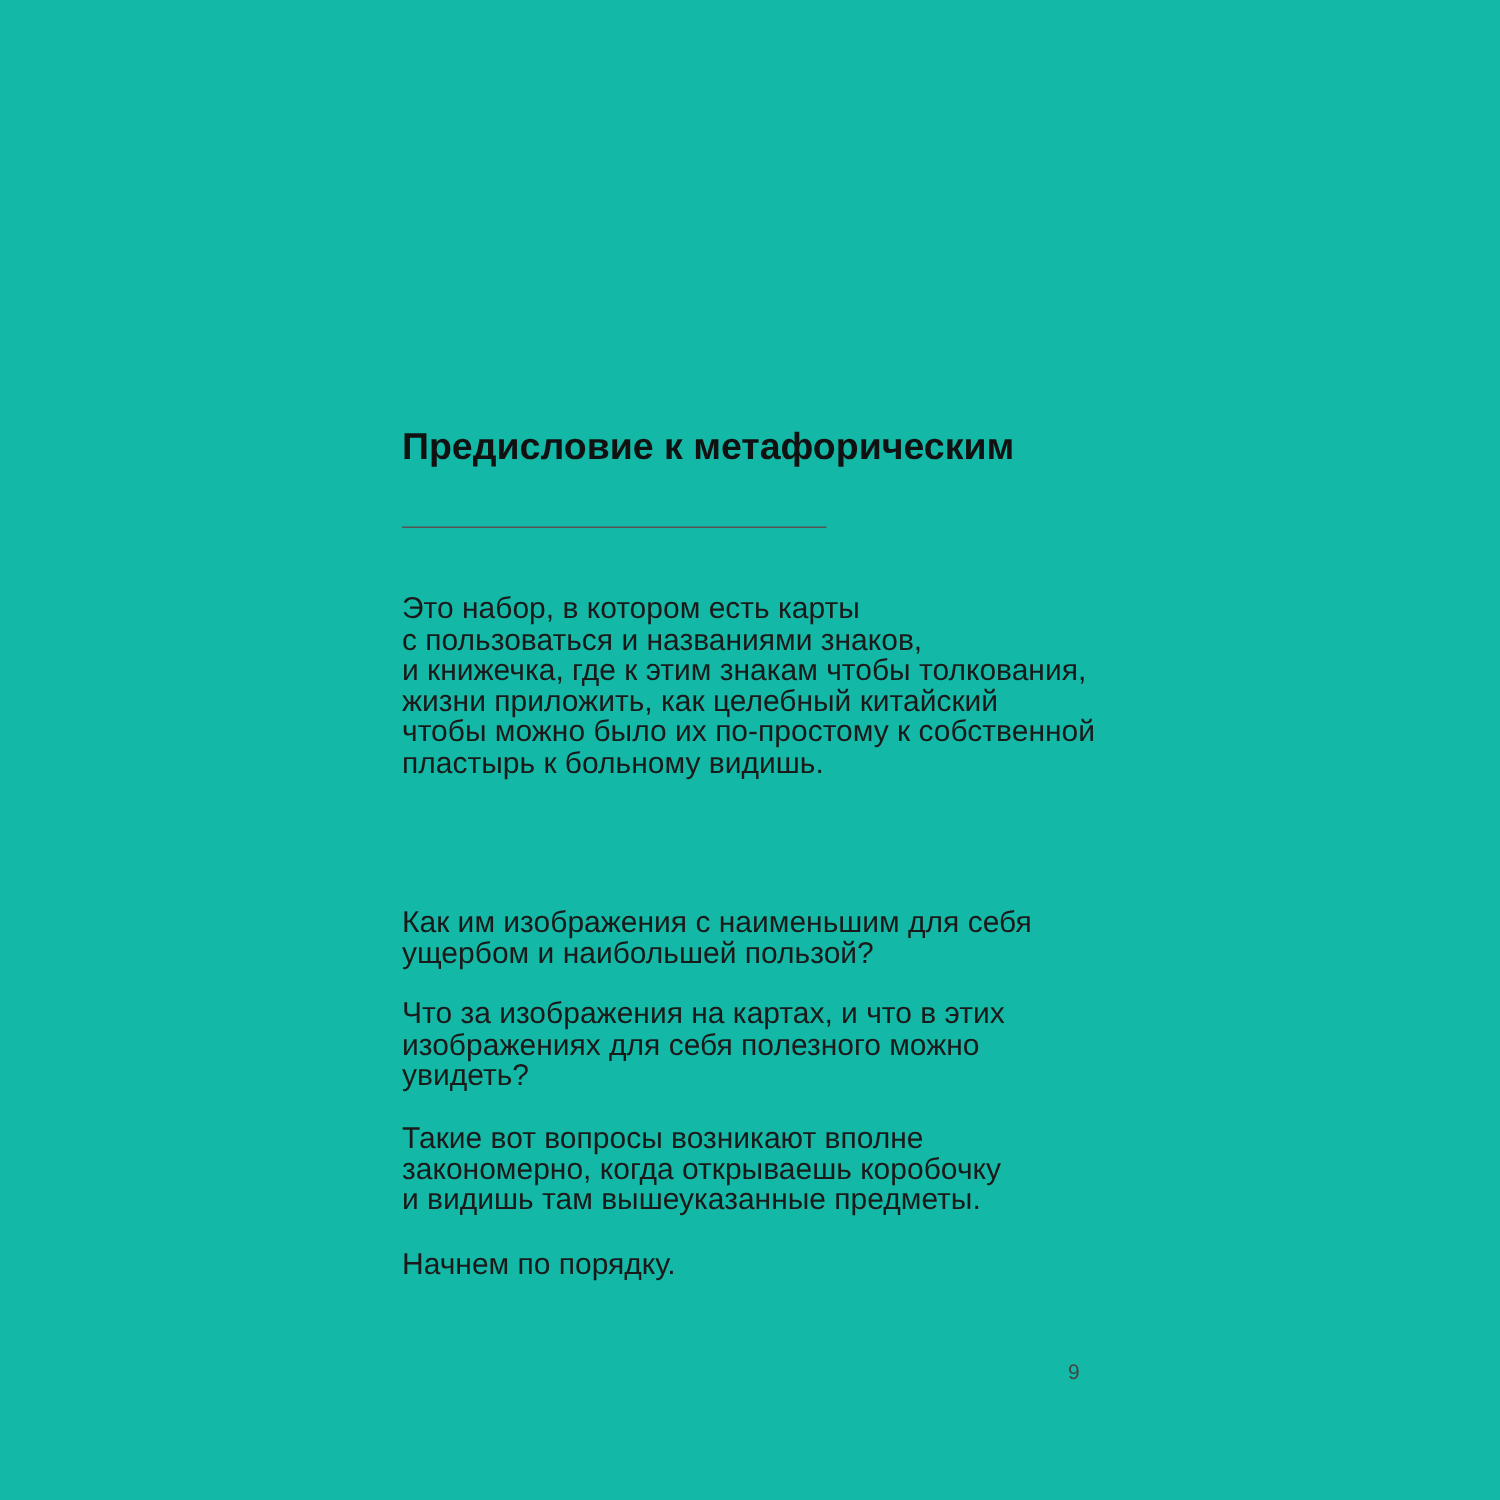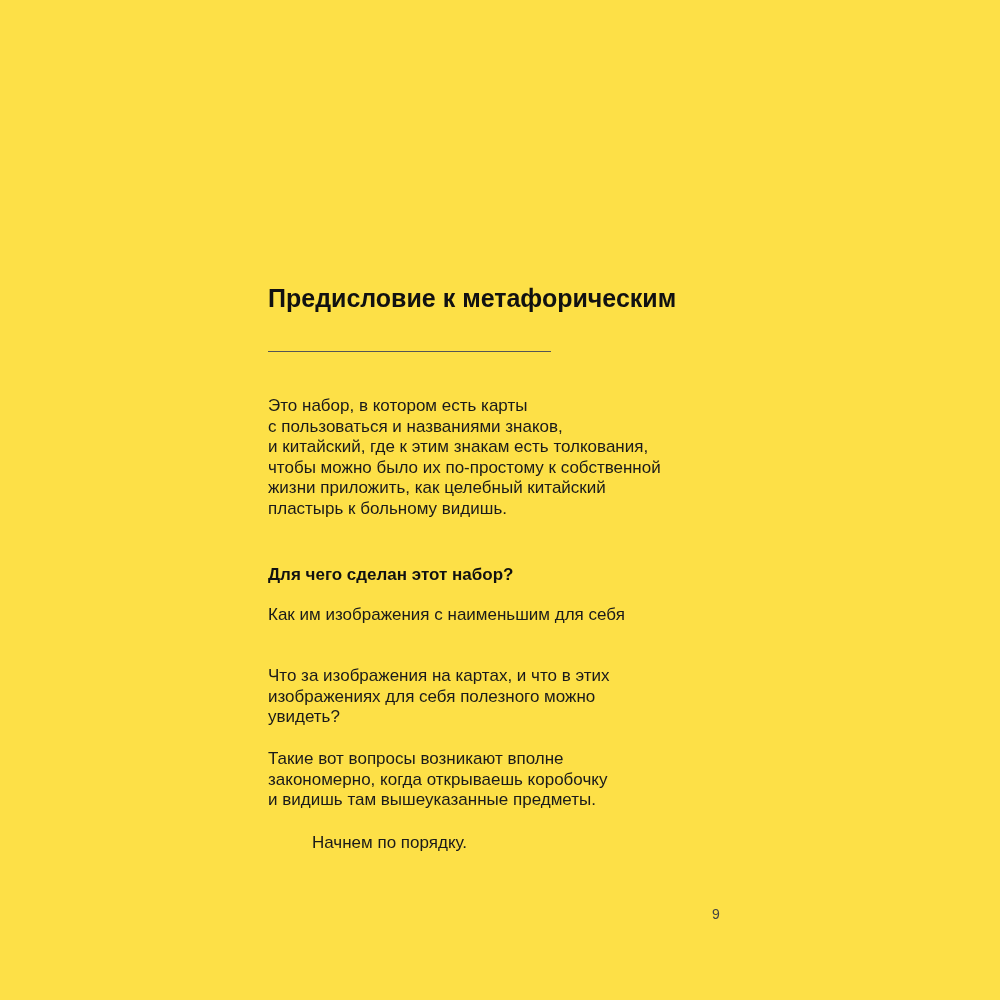--- a/index.html
+++ b/index.html
@@ -1,30 +1,30 @@
 <!DOCTYPE html>
 <html><head>
   <meta charset="utf-8">
   <style>
     html, body { margin: 0; padding: 0; background: #ffffff; }
     body { width: 1000px; height: 1000px; position: relative; overflow: hidden; }
-    .page { position: absolute; left: 0; top: 0; width: 1000px; height: 1000px; background: #fde047; }
+    .page { position: absolute; left: 0; top: 0; width: 1000px; height: 1000px; background: #14b8a6; }
     .title {
       position: absolute; left: 268px; top: 284px; width: 480px;
       font-family: "Liberation Sans", sans-serif; font-weight: 700;
       font-size: 25px; line-height: 28px; color: #111111; margin: 0;
     }
     .title span { display: block; }
     .rule {
       position: absolute; left: 268px; top: 351px; width: 283px; height: 0;
       border-top: 1.5px solid #555555;
     }
     .para {
       position: absolute; left: 268px; width: 470px; margin: 0;
-      font-family: "Liberation Sans", sans-serif; font-size: 17px;
+      font-family: "Liberation Sans", sans-serif; font-size: 20px;
       line-height: 20.5px; color: #1a1a1a;
     }
     .para span { display: block; white-space: nowrap; }
     .bold { font-weight: 700; color: #111111; }
     .pagenum {
       position: absolute; left: 712px; top: 906px;
       font-family: "Liberation Sans", sans-serif; font-size: 14px; color: #444444;
     }
   </style>
 </head>
@@ -33,44 +33,42 @@
 <div class="page">
   <h1 class="title">
     <span>Предисловие к метафорическим</span>
   </h1>
 
   <div class="rule"></div>
 
   <p class="para" style="top:396px;">
     <span>Это набор, в котором есть карты</span>
     <span>с пользоваться и названиями знаков,</span>
-    <span>и китайский, где к этим знакам есть толкования,</span>
+    <span>и книжечка, где к этим знакам чтобы толкования,</span>
+    <span>жизни приложить, как целебный китайский</span>
     <span>чтобы можно было их по-простому к собственной</span>
-    <span>жизни приложить, как целебный китайский</span>
     <span>пластырь к больному видишь.</span>
   </p>
 
-  <p class="para bold" style="top:565px;">
-    <span>Для чего сделан этот набор?</span>
-  </p>
 
   <p class="para" style="top:605px;">
     <span>Как им изображения с наименьшим для себя</span>
+    <span>ущербом и наибольшей пользой?</span>
   </p>
 
   <p class="para" style="top:749px;">
     <span>Такие вот вопросы возникают вполне</span>
     <span>закономерно, когда открываешь коробочку</span>
     <span>и видишь там вышеуказанные предметы.</span>
   </p>
 
   <p class="para" style="top:666px;">
     <span>Что за изображения на картах, и что в этих</span>
     <span>изображениях для себя полезного можно</span>
     <span>увидеть?</span>
   </p>
 
-  <p class="para" style="top:833px;margin-left:44px;">
+  <p class="para" style="top:833px;">
     <span>Начнем по порядку.</span>
   </p>
 
   <div class="pagenum">9</div>
 </div>
 
 </body></html>

